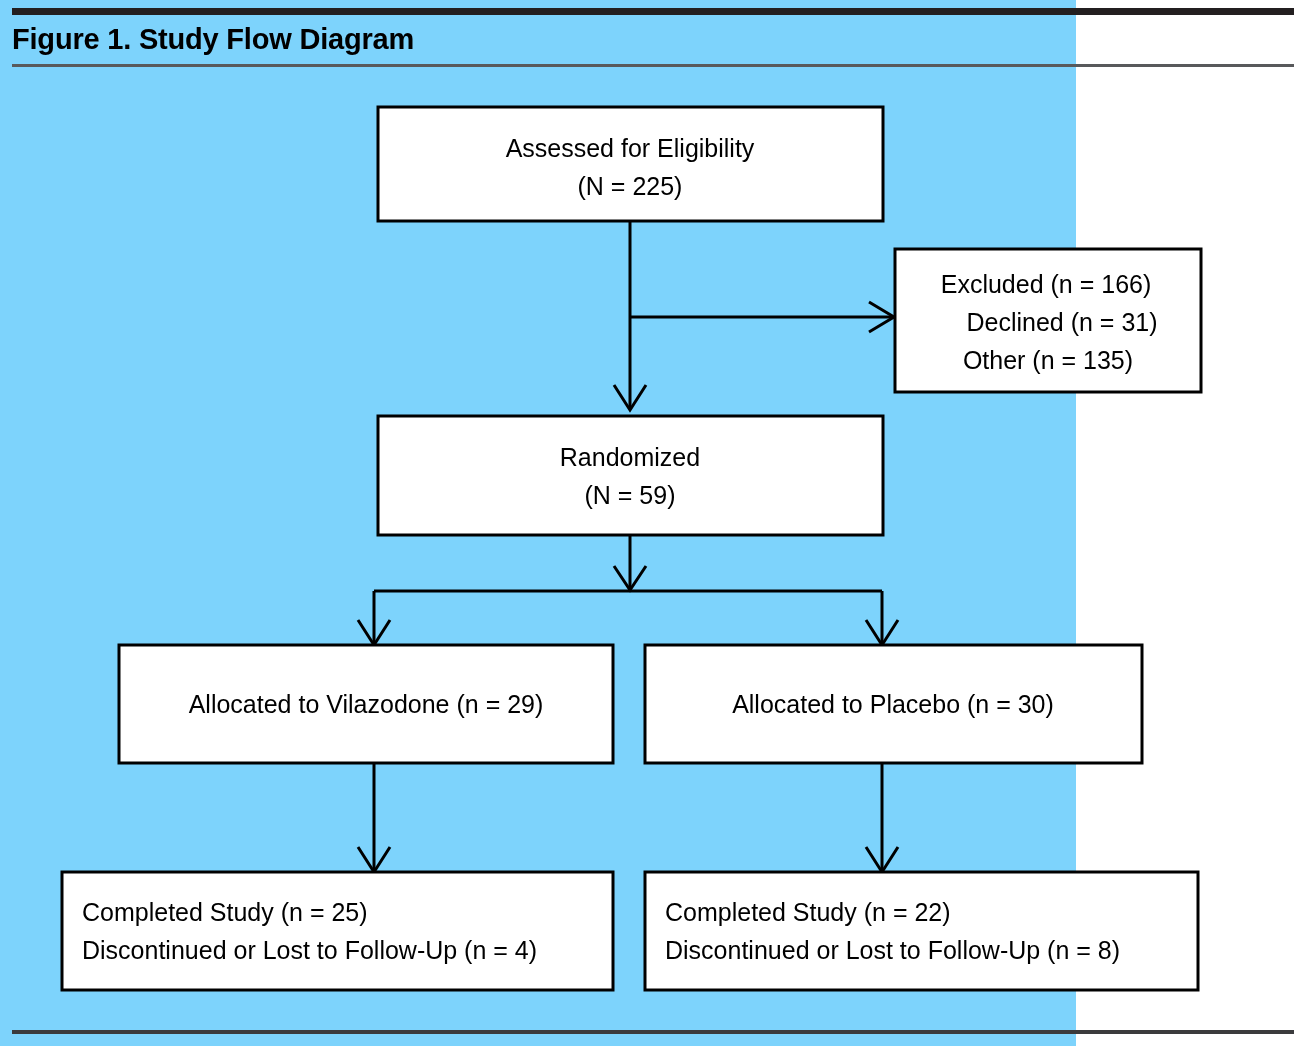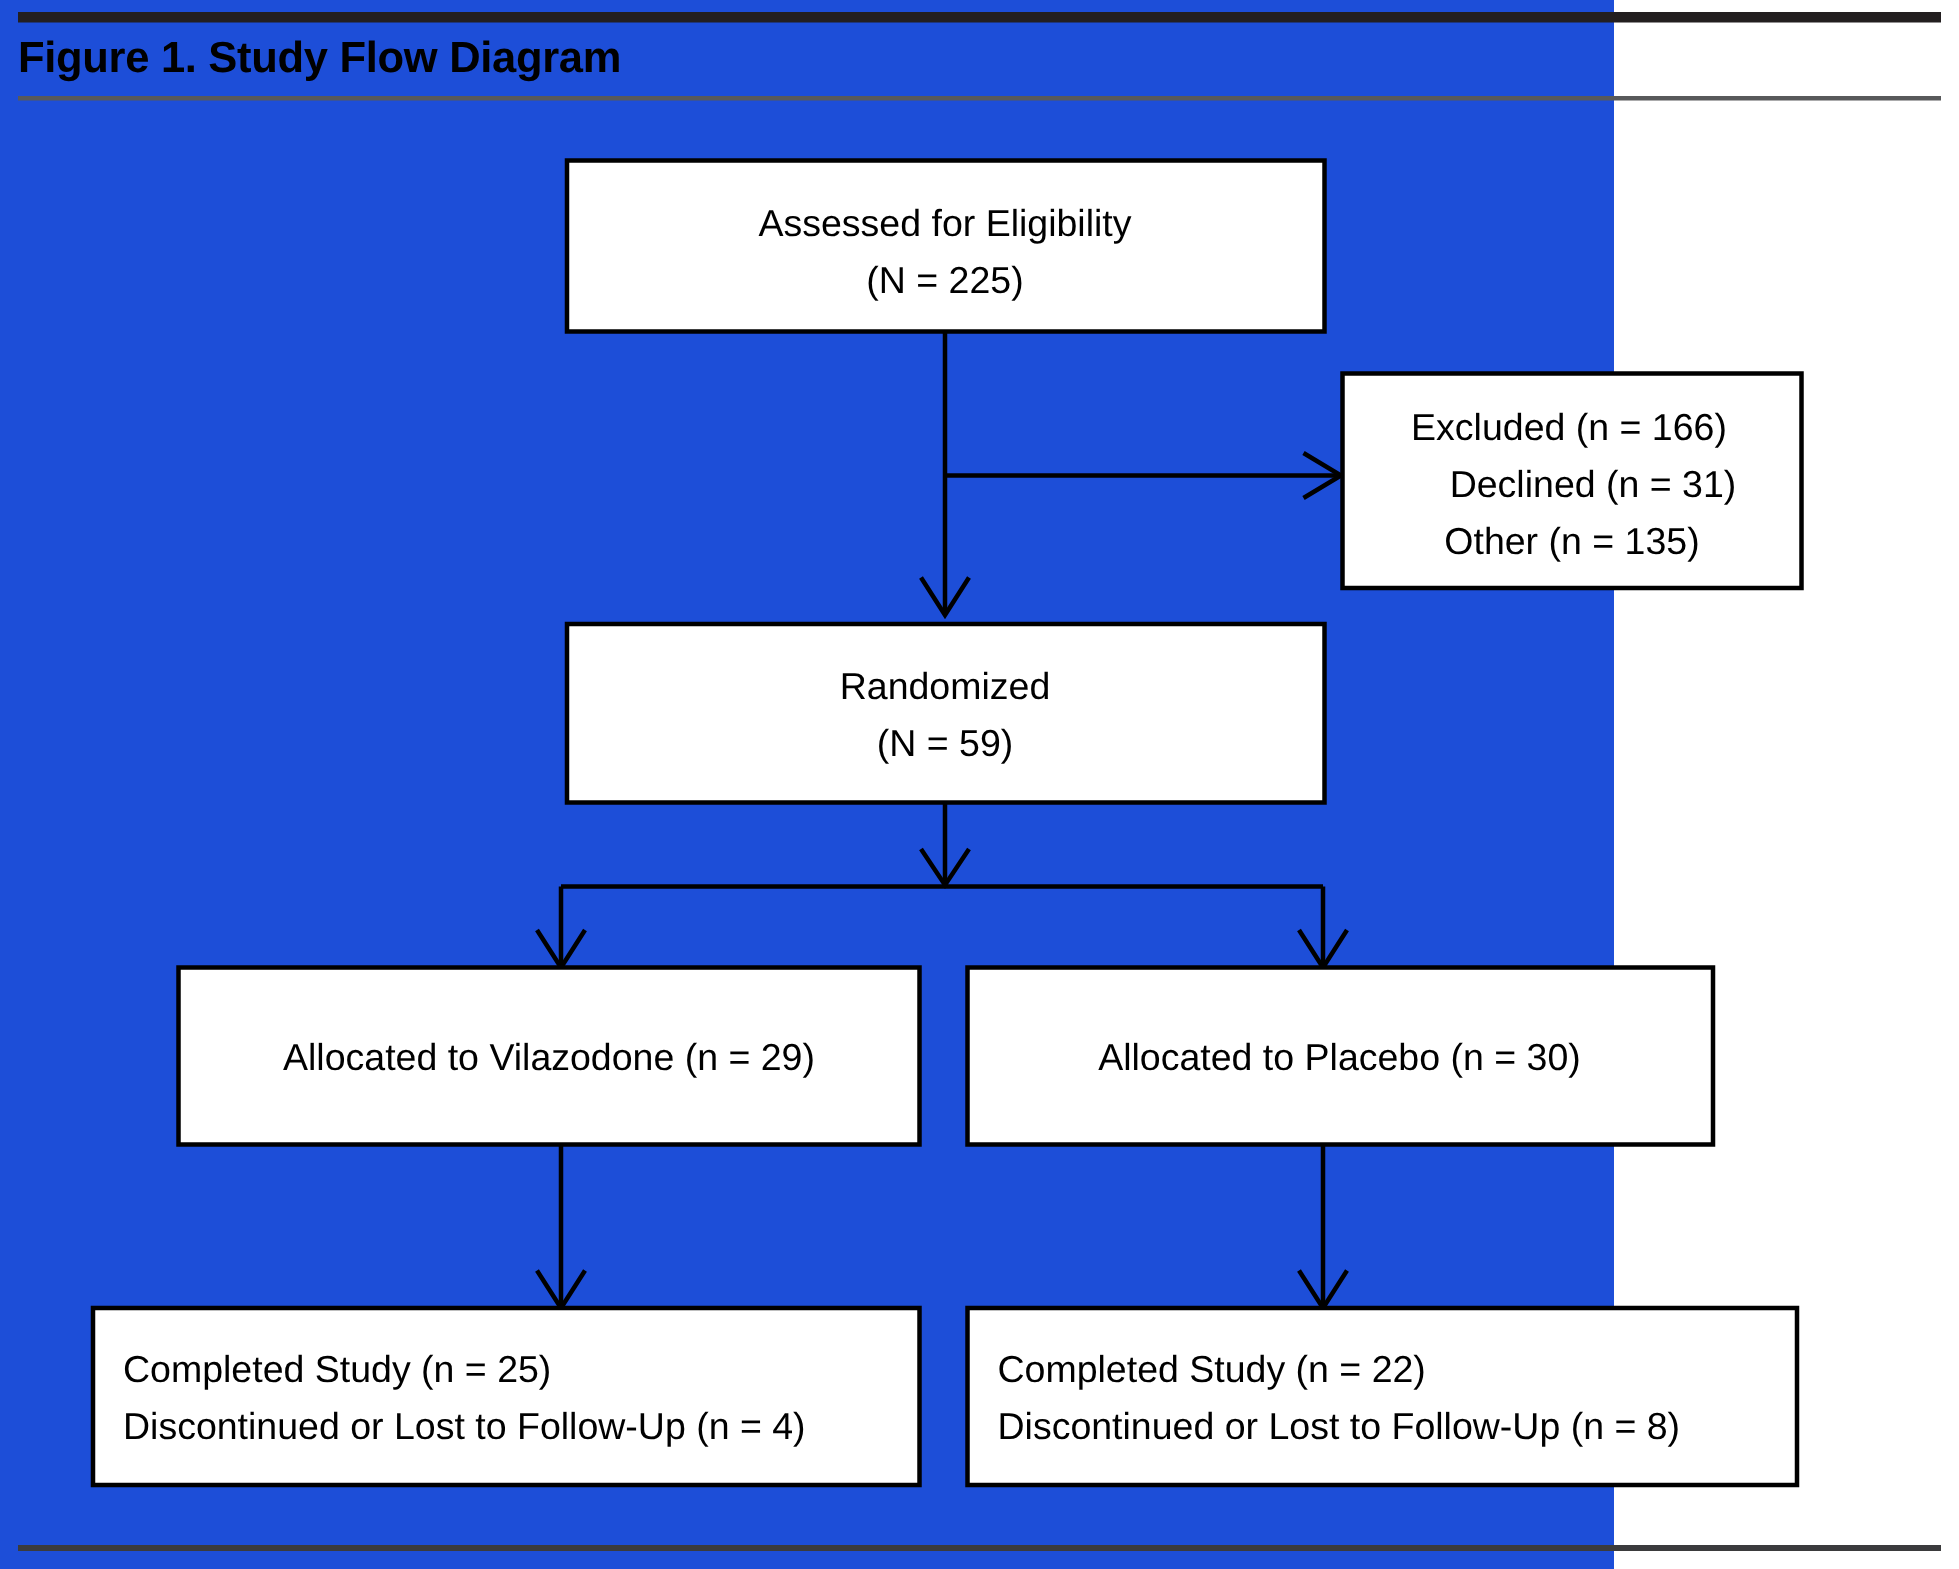--- a/index.html
+++ b/index.html
@@ -11,21 +11,21 @@
     width: 1306px;
     height: 1046px;
     font-family: "Liberation Sans", sans-serif;
     color: #000000;
     overflow: hidden;
   }
   #page {
     position: relative;
     width: 1076px;
     height: 1046px;
-    background: #1d4ed8;
+    background: #7dd3fc;
   }
   .rule-top {
     position: absolute;
     left: 12px;
     top: 8px;
     width: 1282px;
     height: 7px;
     background: #231f20;
   }
   .fig-title {

